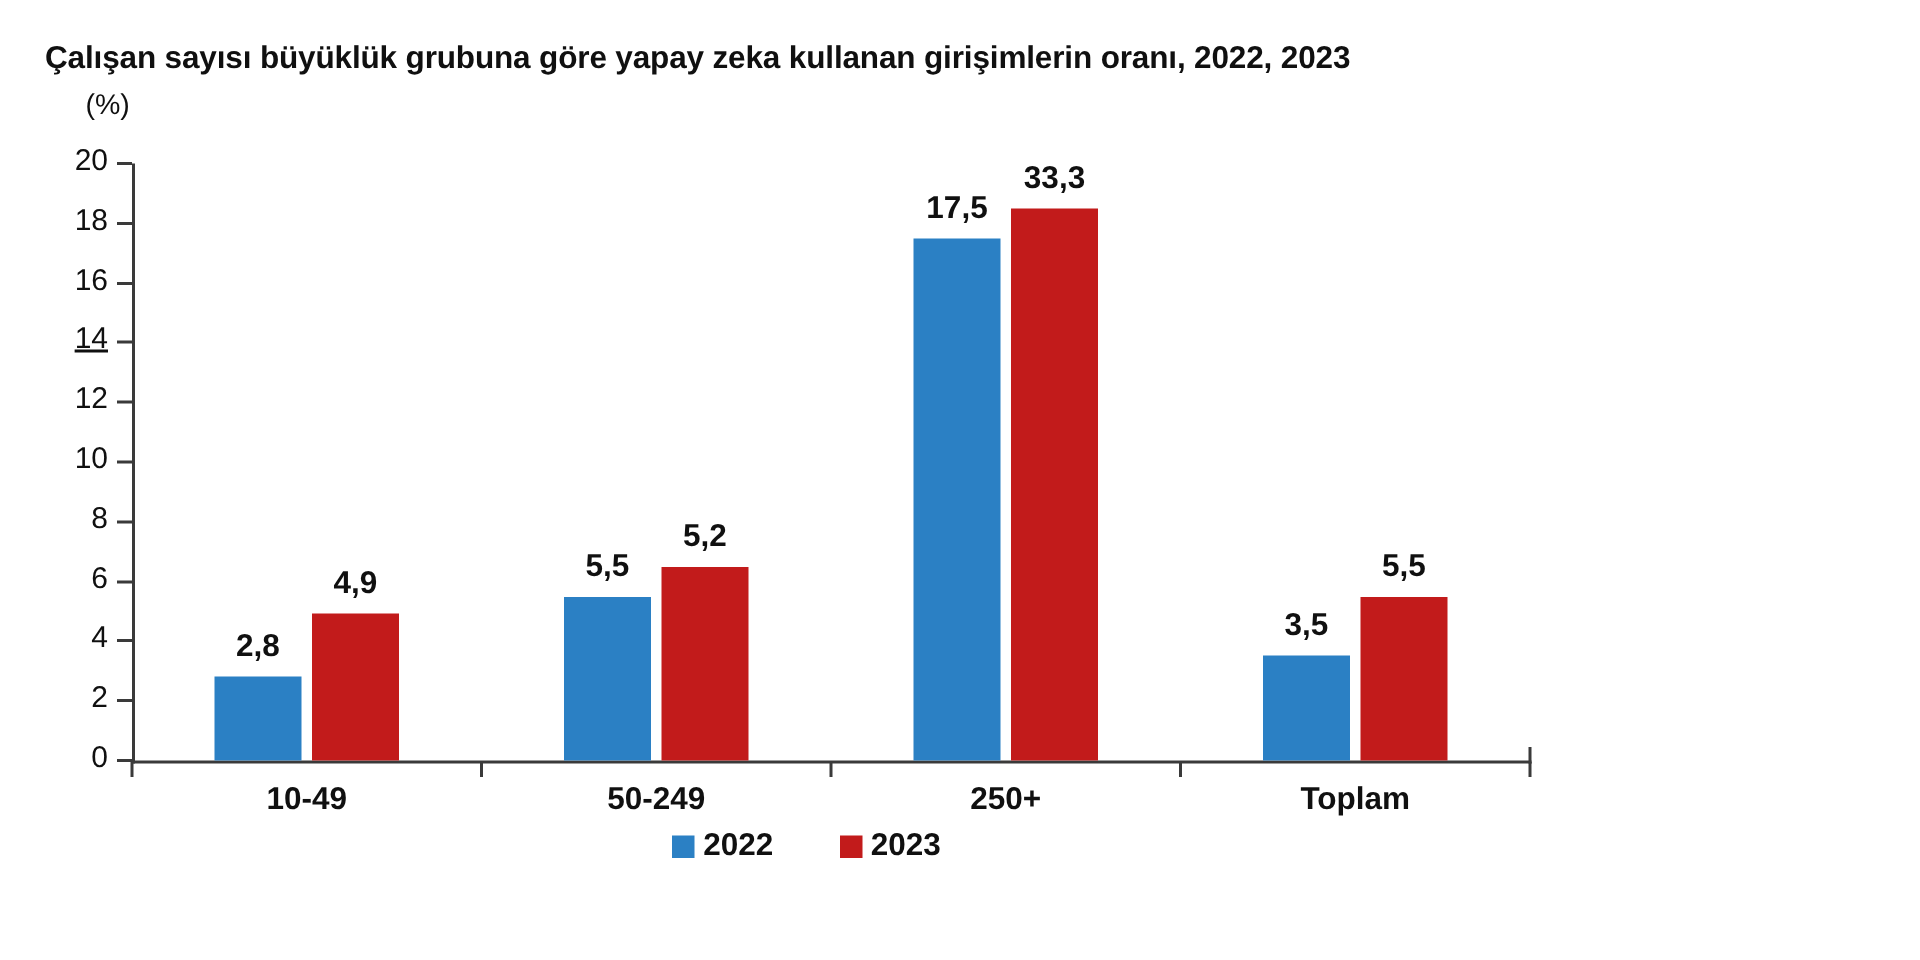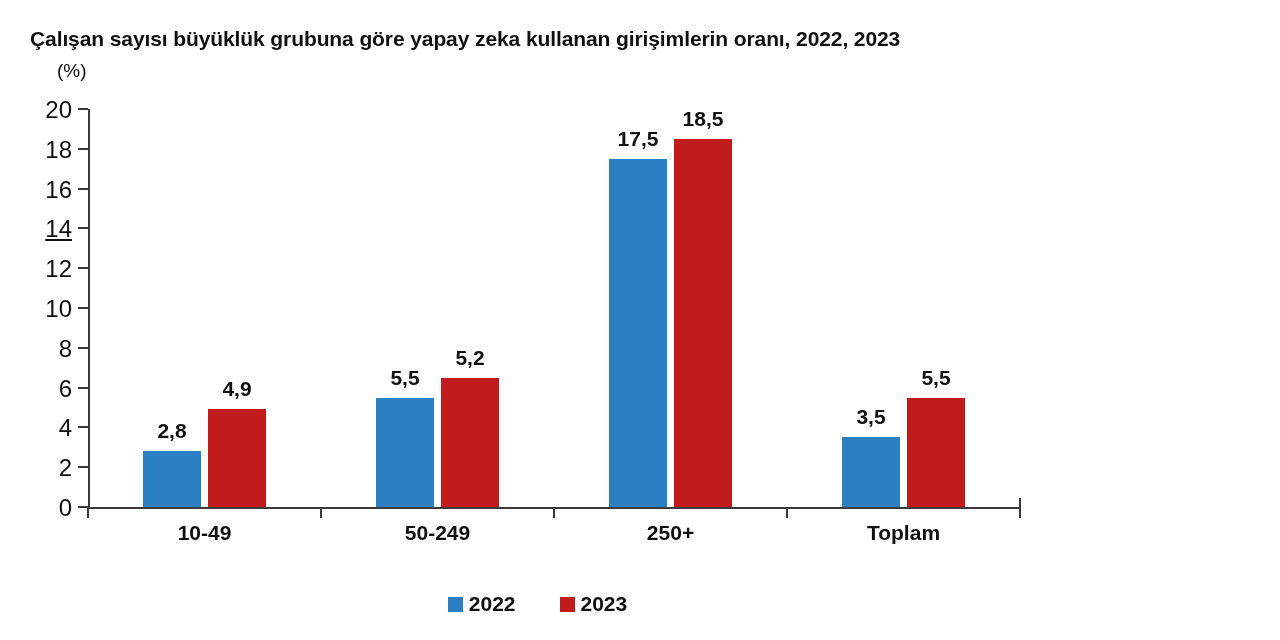--- a/index.html
+++ b/index.html
@@ -74,21 +74,21 @@
   .y-tick {
     position: absolute;
     left: 78px;
     width: 10px;
     height: 2px;
     background: #3a3a3a;
   }
   .y-tick-label {
     position: absolute;
     right: 1210px; 
-    font-size: 24px;
+    font-size: 20px;
     color: #101010;
     text-align: right;
     width: 40px;
     left: 32px;
   }
 
   .x-tick {
     position: absolute;
     top: 508px;
     width: 2px;
@@ -120,21 +120,21 @@
     color: #101010;
     text-align: center;
     white-space: nowrap;
     font-weight: bold;
   }
 
   
   #legend {
     position: absolute;
     left: 0;
-    top: 592px;
+    top: 552px;
     width: 1075px;
     display: flex;
     justify-content: center;
     align-items: flex-end;
     gap: 44px;
   }
   .legend-item {
     display: flex;
     align-items: center;
     gap: 6px;
@@ -205,21 +205,21 @@
       <div class="bar series-1" style="left: 674px; width: 58px; top: 138.85px; height: 368.15px; background: rgb(194, 27, 27);"></div>
       <div class="bar series-0" style="left: 842px; width: 58px; top: 437.35px; height: 69.65px; background: rgb(43, 128, 196);"></div>
       <div class="bar series-1" style="left: 907px; width: 58px; top: 397.55px; height: 109.45px; background: rgb(194, 27, 27);"></div>
     </div>
   <div id="bar-labels">
       <div class="bar-label" style="left: 127px; width: 90px; top: 419.28px;">2,8</div>
       <div class="bar-label" style="left: 192px; width: 90px; top: 377.49px;">4,9</div>
       <div class="bar-label" style="left: 360px; width: 90px; top: 365.55px;">5,5</div>
       <div class="bar-label" style="left: 425px; width: 90px; top: 345.65px;">5,2</div>
       <div class="bar-label" style="left: 593px; width: 90px; top: 126.75px;">17,5</div>
-      <div class="bar-label" style="left: 658px; width: 90px; top: 106.85px;">18,5</div>
+      <div class="bar-label" style="left: 658px; width: 90px; top: 106.85px;">33,3</div>
       <div class="bar-label" style="left: 826px; width: 90px; top: 405.35px;">3,5</div>
       <div class="bar-label" style="left: 891px; width: 90px; top: 365.55px;">5,5</div>
     </div>
   <div id="cat-labels">
       <div class="cat-label" style="left: 114.5px; width: 180px;">10-49</div>
       <div class="cat-label" style="left: 347.5px; width: 180px;">50-249</div>
       <div class="cat-label" style="left: 580.5px; width: 180px;">250+</div>
       <div class="cat-label" style="left: 813.5px; width: 180px;">Toplam</div>
     </div>
 

